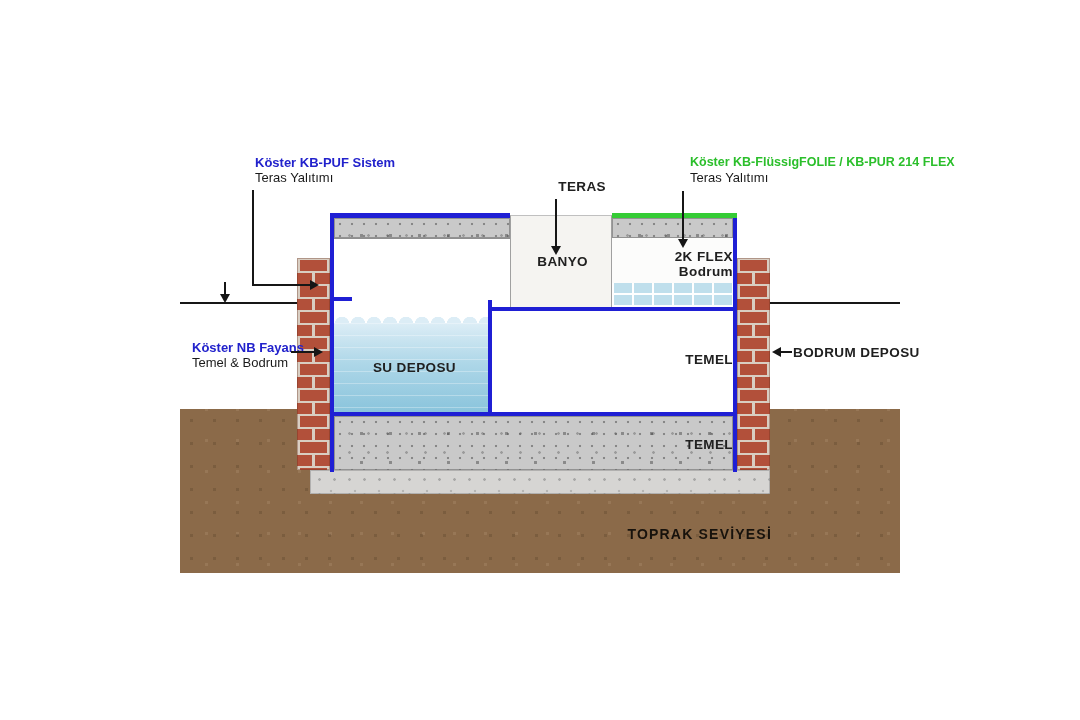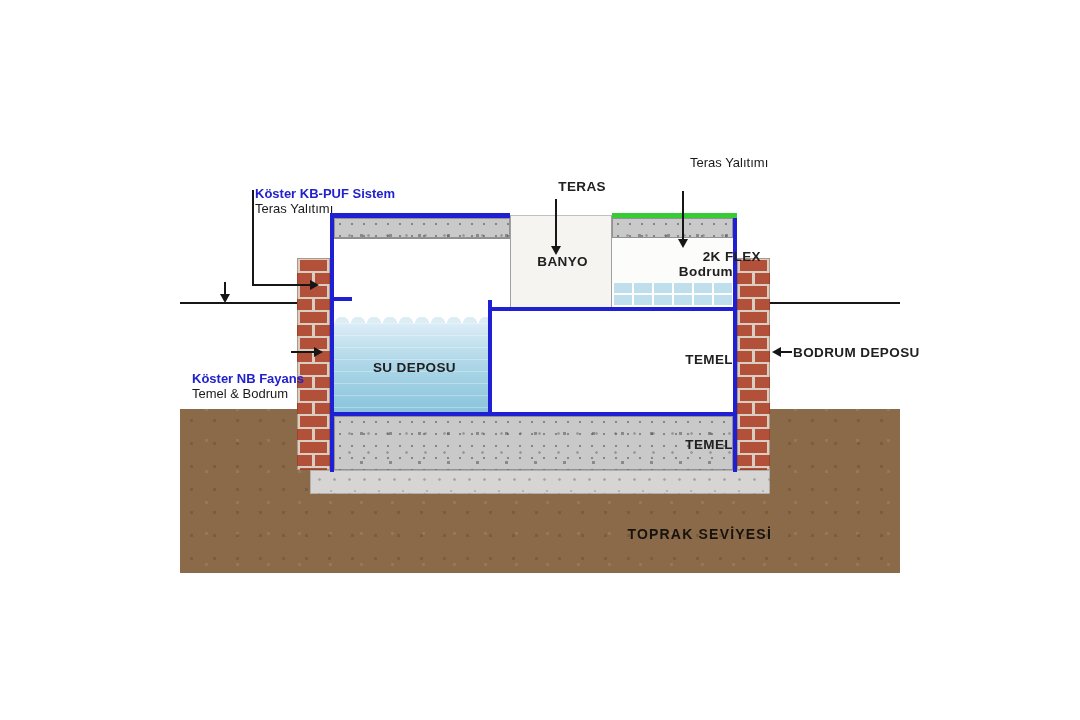--- a/index.html
+++ b/index.html
@@ -70,21 +70,21 @@
 
   
   .hline{height:2px;background:#161616;}
   .vline{width:2px;background:#161616;}
   .arr-down{width:0;height:0;border-left:5px solid transparent;border-right:5px solid transparent;border-top:9px solid #161616;}
   .arr-right{width:0;height:0;border-top:5px solid transparent;border-bottom:5px solid transparent;border-left:9px solid #161616;}
   .arr-left{width:0;height:0;border-top:5px solid transparent;border-bottom:5px solid transparent;border-right:9px solid #161616;}
 
   
   .c-title{font-size:13px;font-weight:bold;line-height:15px;}
-  .c-title.blue{color:var(--label-blue,#2222cc);margin-top:31px;}
+  .c-title.blue{color:var(--label-blue,#2222cc);}
   .c-title.green{color:var(--label-green,#2bbf2b);font-size:12.5px;}
   .c-sub{font-size:13px;line-height:16px;color:#1a1a1a;}
   .room-label{font-size:13.5px;font-weight:700;color:#202020;letter-spacing:.4px;}
   .room-label.sub{font-weight:600;}
   .big-label{font-size:14px;font-weight:700;letter-spacing:1.2px;color:#17120c;}
 </style>
 </head>
 <body>
 
 <div id="canvas">
@@ -116,40 +116,41 @@
   <div class="abs mem-blue" style="left:488px;top:300px;width:4px;height:116px;z-index:6"></div>
   <div class="abs mem-blue" style="left:330px;top:412px;width:162px;height:4px;z-index:6"></div>
   <div class="abs mem-blue" style="left:330px;top:297px;width:22px;height:4px;z-index:6"></div>
 
   <div class="abs mem-blue" style="left:330px;top:213px;width:4px;height:259px;z-index:6"></div>
   <div class="abs mem-blue" style="left:733px;top:218px;width:4px;height:254px;z-index:6"></div>
   <div class="abs mem-blue" style="left:330px;top:213px;width:180px;height:5px;z-index:7"></div>
   <div class="abs mem-green" style="left:612px;top:213px;width:125px;height:5px;z-index:7"></div>
 
   <div class="abs center room-label" style="left:510px;top:254px;width:78px;z-index:10">BANYO</div>
-  <div class="abs center room-label" style="left:640px;top:249px;width:121px;z-index:10">2K FLEX</div>
+  <div class="abs center room-label" style="left:612px;top:249px;width:121px;z-index:10">2K FLEX</div>
   <div class="abs center room-label sub" style="left:612px;top:264px;width:121px;z-index:10">Bodrum</div>
   <div class="abs center room-label" style="left:334px;top:360px;width:122px;z-index:10">SU DEPOSU</div>
   <div class="abs center room-label" style="left:492px;top:352px;width:241px;z-index:10">TEMEL</div>
   <div class="abs center room-label" style="left:334px;top:437px;width:399px;z-index:10">TEMEL</div>
   <div class="abs center big-label" style="left:180px;top:526px;width:592px;z-index:10">TOPRAK SEVİYESİ</div>
 
   <div class="abs nowrap" style="left:255px;top:155px;z-index:12">
     <div class="c-title blue">Köster KB-PUF Sistem</div>
     <div class="c-sub">Teras Yalıtımı</div>
   </div>
   <div class="abs vline" style="left:252px;top:190px;height:95px;z-index:12"></div>
   <div class="abs hline" style="left:252px;top:284px;width:58px;z-index:12"></div>
   <div class="abs arr-right" style="left:310px;top:280px;z-index:12"></div>
 
   <div class="abs center room-label nowrap" style="left:506px;top:179px;width:100px;z-index:12">TERAS</div>
   <div class="abs vline" style="left:555px;top:199px;height:48px;z-index:12"></div>
   <div class="abs arr-down" style="left:551px;top:246px;z-index:12"></div>
 
   <div class="abs nowrap" style="left:690px;top:155px;z-index:12">
+    <div class="c-title green">Köster KB-FlüssigFOLIE / KB-PUR 214 FLEX</div>
     <div class="c-sub">Teras Yalıtımı</div>
   </div>
   <div class="abs vline" style="left:682px;top:191px;height:49px;z-index:12"></div>
   <div class="abs arr-down" style="left:678px;top:239px;z-index:12"></div>
 
   <div class="abs nowrap" style="left:192px;top:340px;z-index:12">
     <div class="c-title blue">Köster NB Fayans</div>
     <div class="c-sub">Temel &amp; Bodrum</div>
   </div>
   <div class="abs hline" style="left:291px;top:351px;width:23px;z-index:12"></div>

